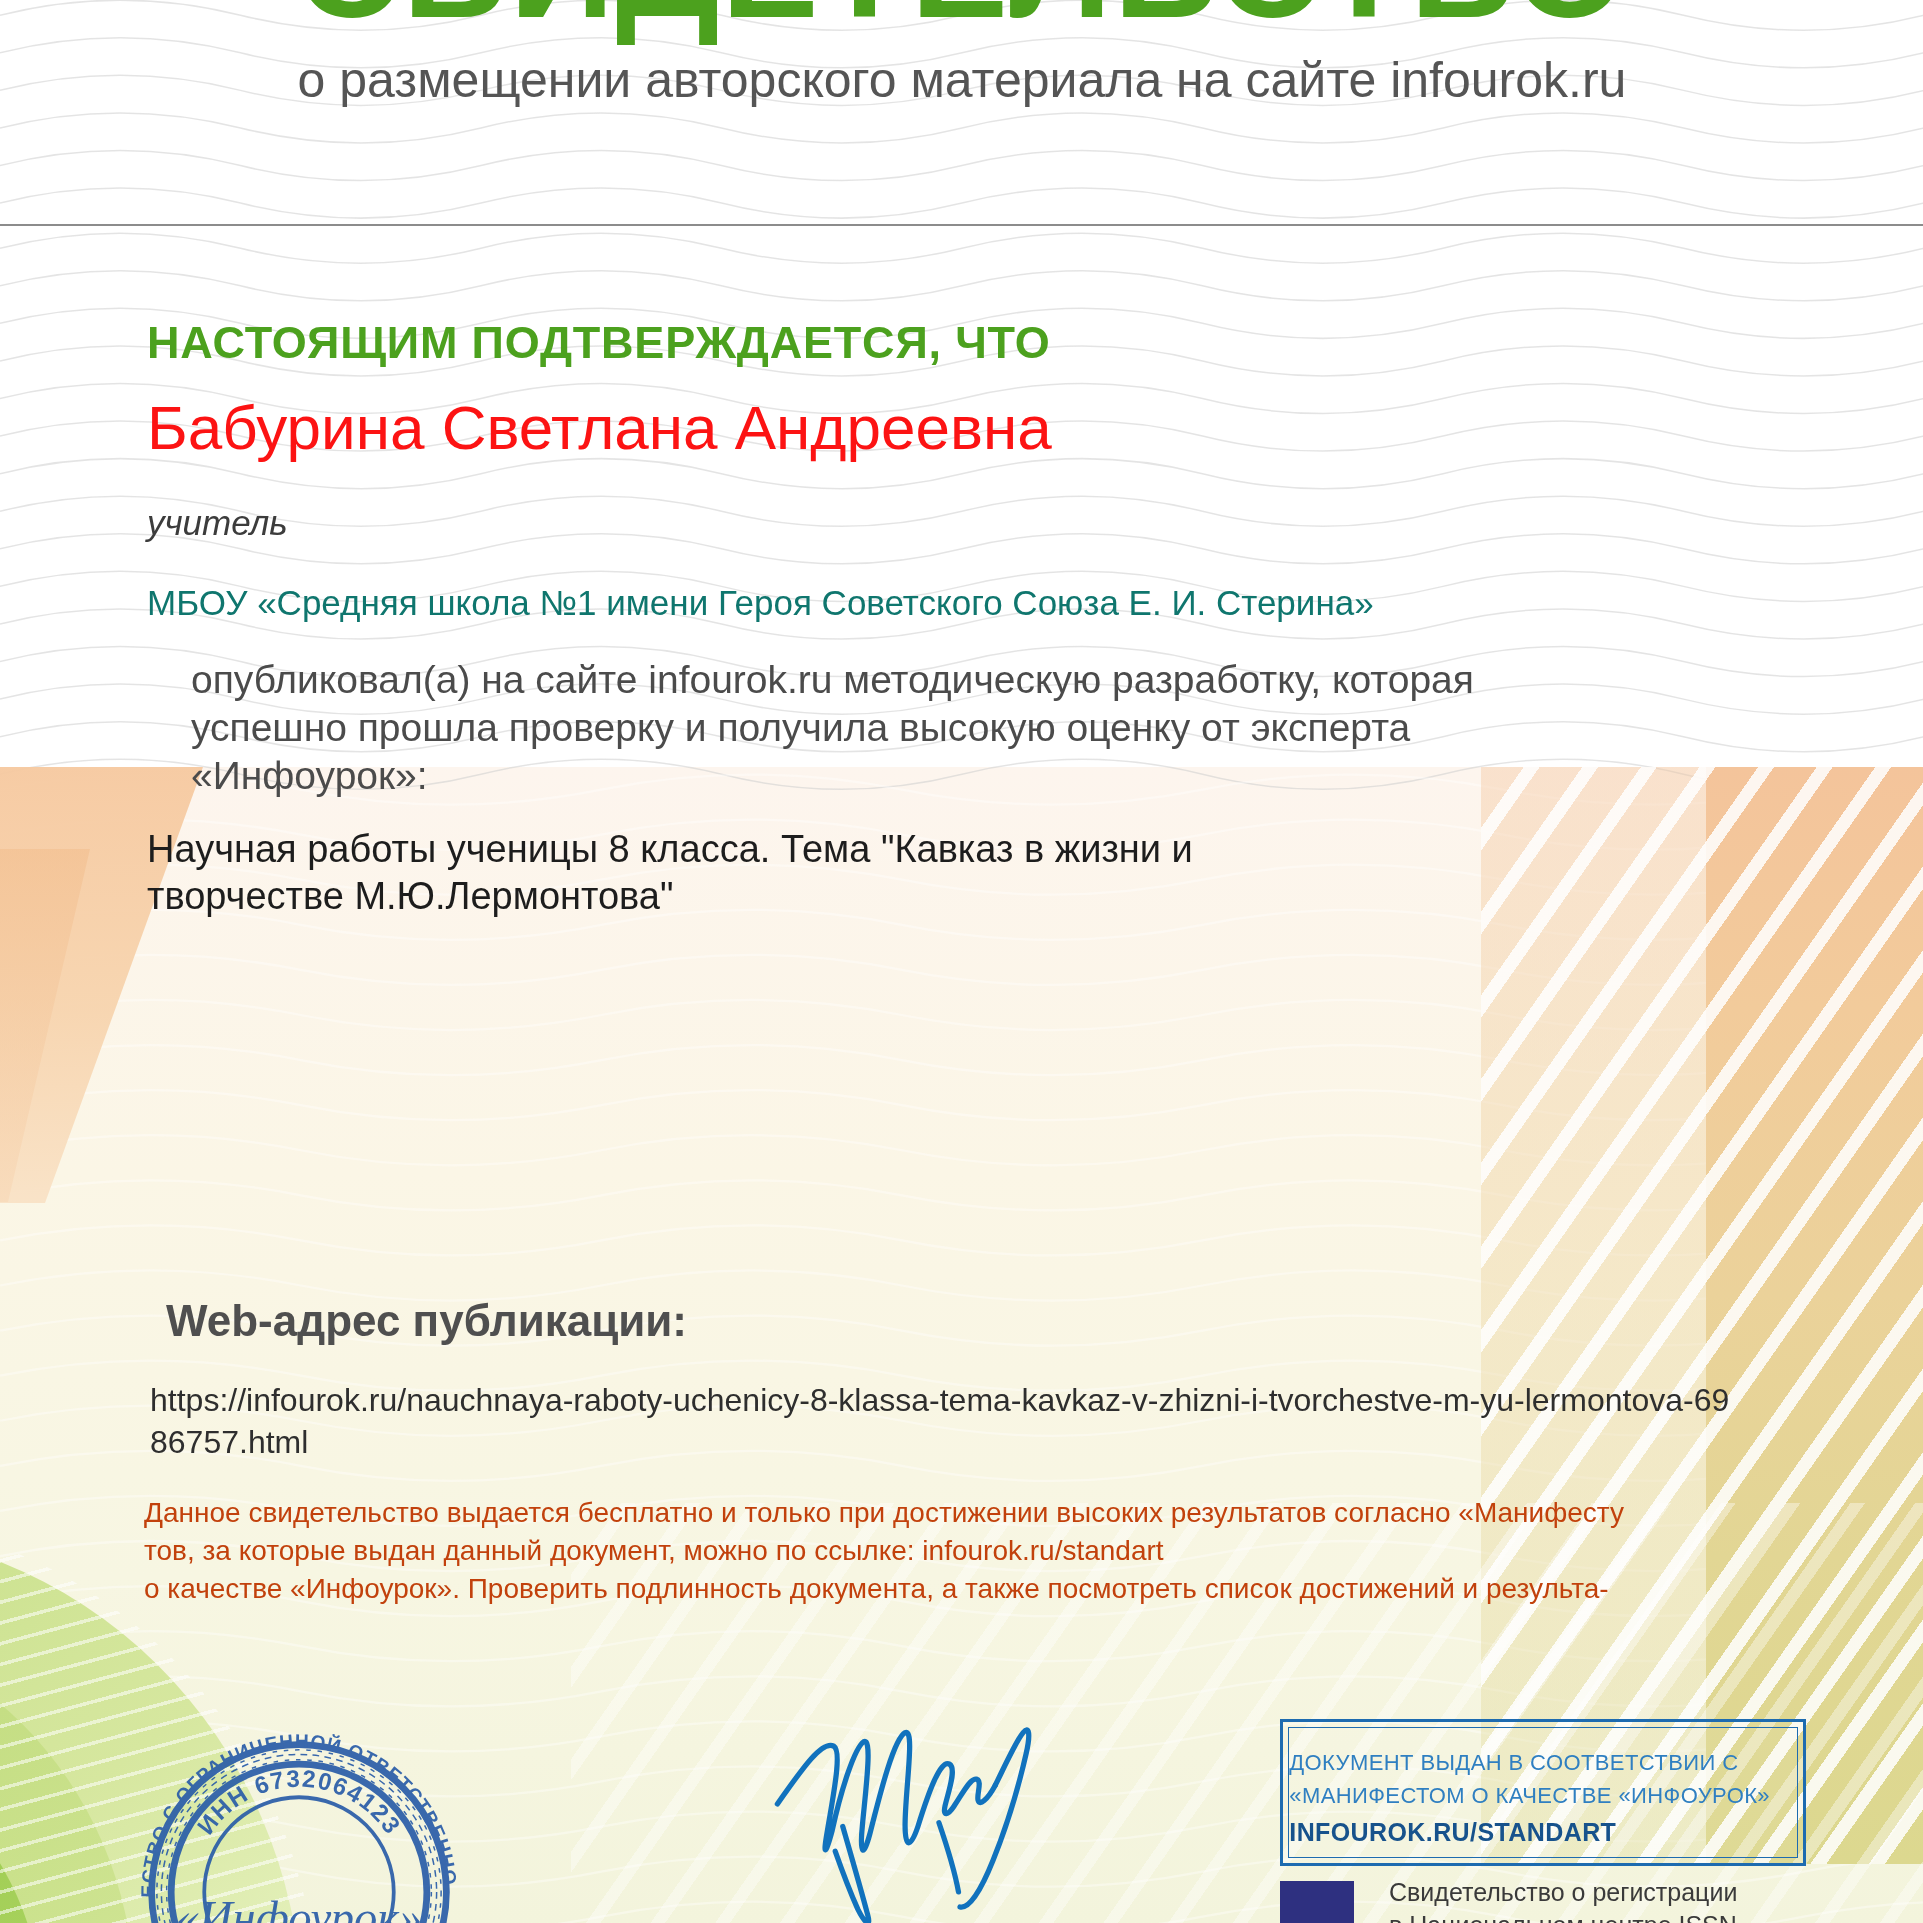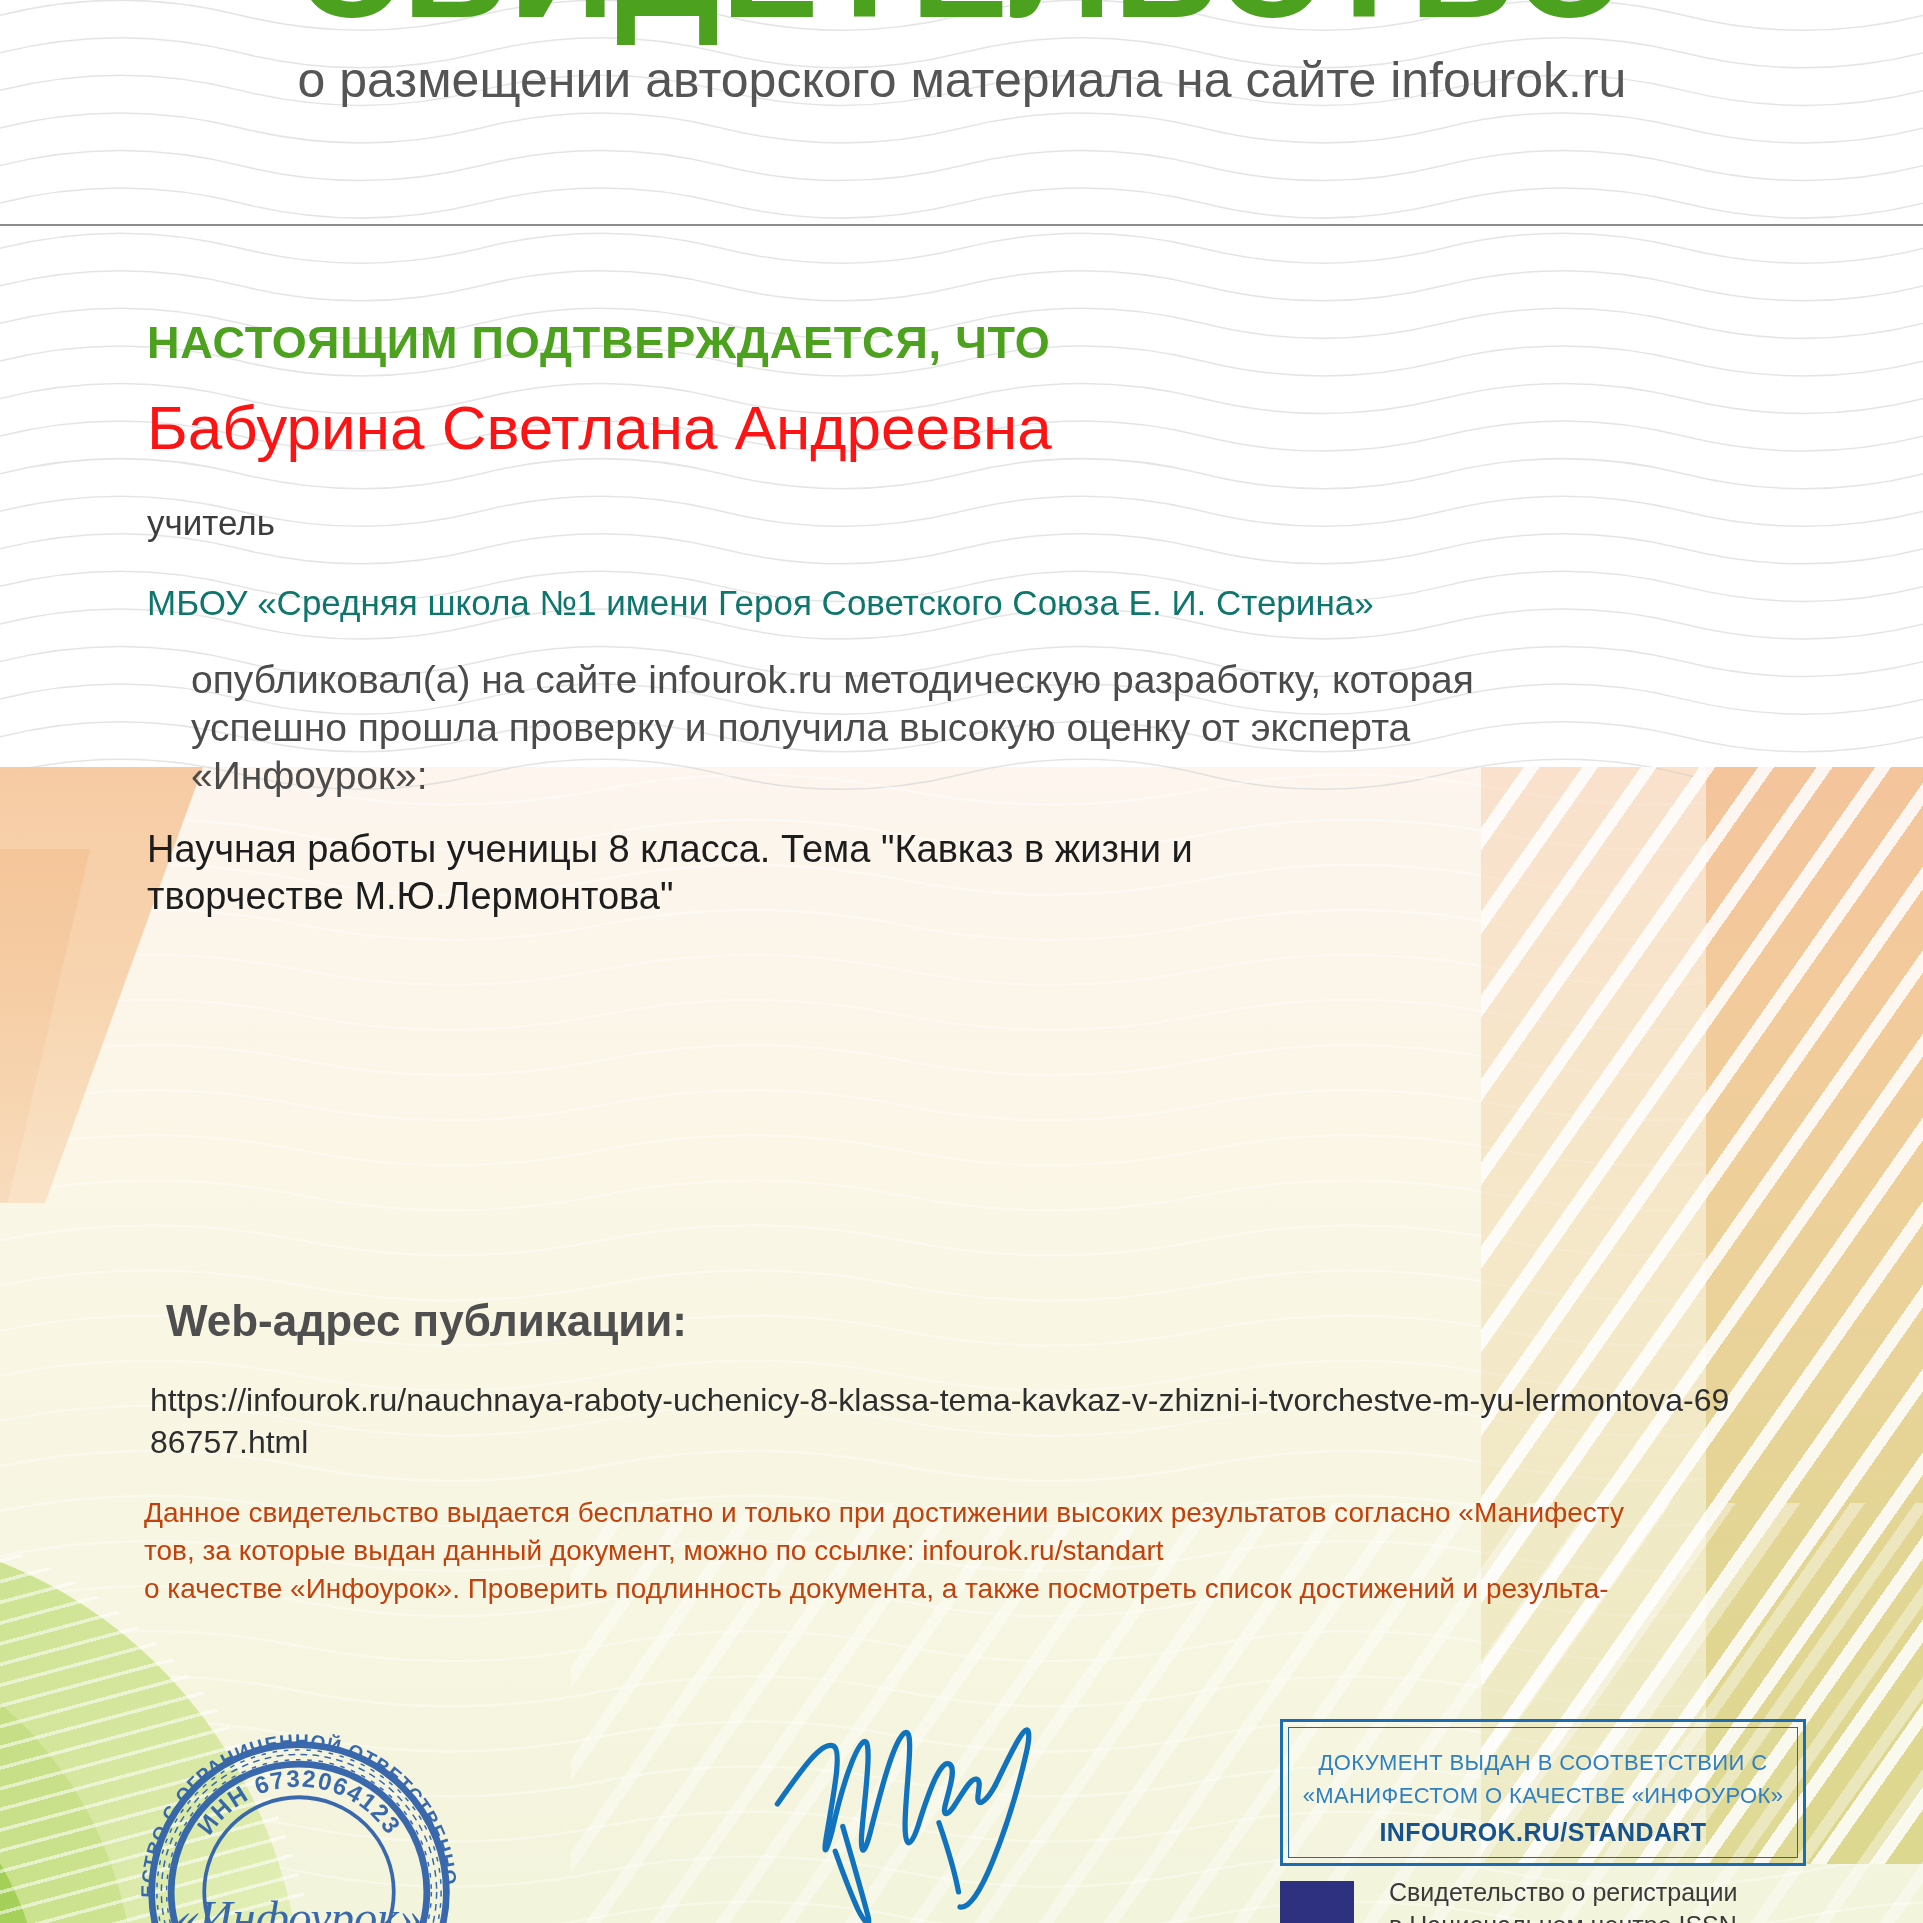--- a/index.html
+++ b/index.html
@@ -121,21 +121,21 @@
   .body-wrap{position:absolute;left:147px;top:316px;width:1638px;z-index:25;}
   .confirm{
     color:#4ca11e;font-weight:bold;font-size:45px;letter-spacing:0.8px;
     line-height:53px;
   }
   .person{
     color:#fc1313;font-size:62px;line-height:72px;margin-top:23px;
     white-space:nowrap;
   }
   .role{
-    color:#3c3c3c;font-size:35px;line-height:42px;margin-top:38px;
+    color:#3c3c3c;font-size:35px;line-height:42px;margin-top:38px;font-style:italic;
   }
   .org{
     color:#0f766e;font-size:35px;line-height:42px;margin-top:38px;
     max-width:1278px;
   }
   .lead{
     color:#4b4b4b;font-size:39px;line-height:48px;margin-top:32px;
     max-width:1390px;
     margin-left:44px;
   }
@@ -172,21 +172,21 @@
   .sign svg{display:block;}
 
   
   .manifest{
     position:absolute;left:1280px;top:1719px;width:526px;height:147px;z-index:30;
     border:3px solid #1d6bb0;padding:0;box-sizing:border-box;
     background:rgba(255,255,255,0.06);
   }
   .manifest-inner{
     border:1.5px solid #1d6bb0;margin:5.3px;height:calc(100% - 10.5px);box-sizing:border-box;
-    display:flex;flex-direction:column;align-items:center;justify-content:center;
+    display:flex;flex-direction:column;justify-content:center;
     padding-top:10px;
   }
   .mf-l1,.mf-l2{
     color:#2f7fc1;font-size:22px;line-height:33px;letter-spacing:0.4px;white-space:nowrap;
   }
   .mf-l3{
     color:#17528c;font-size:25px;line-height:35px;font-weight:bold;letter-spacing:0.4px;
     white-space:nowrap;margin-top:3px;
   }
 

